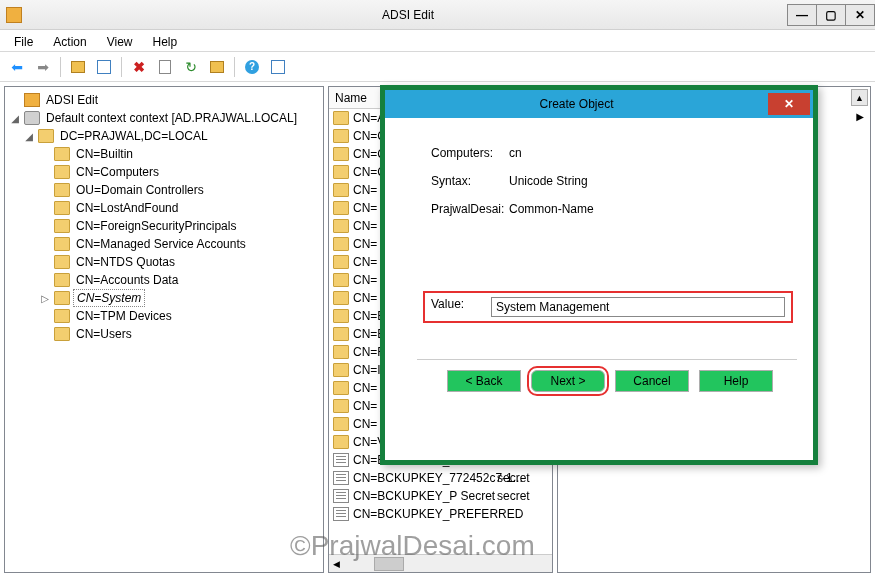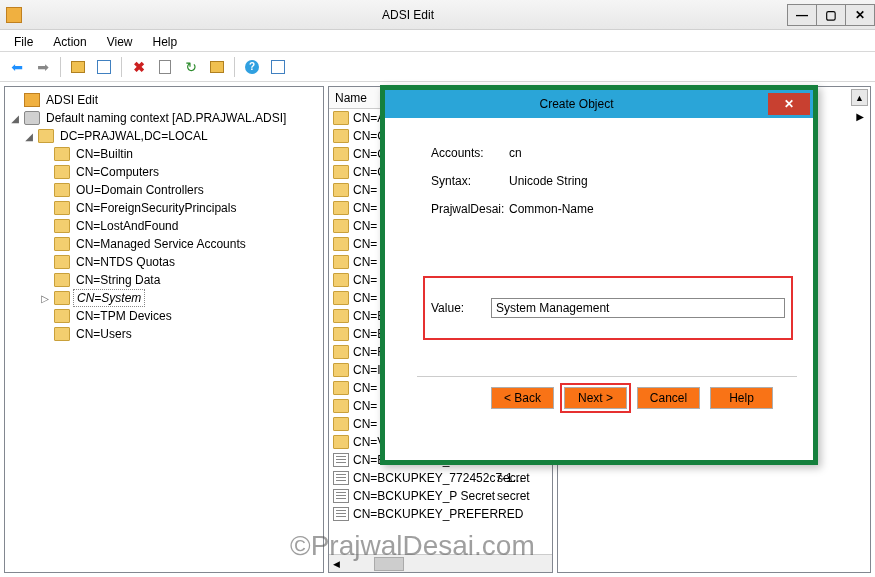--- a/index.html
+++ b/index.html
@@ -54,27 +54,27 @@
 .right-pane .sb-up{ width:17px;height:17px;background:#e8e8e8;border:1px solid #aaa;position:absolute;right:2px;top:2px;display:flex;align-items:center;justify-content:center;font-size:9px;}
 .right-pane .sb-play{ position:absolute; right:6px; top:24px; font-size:10px;}
 
 .dialog { position:absolute; left:380px; top:85px; width:438px; height:380px; border:5px solid #15803d; box-shadow: 3px 3px 8px rgba(0,0,0,.25); background:#fff; }
 .dialog-title { height:28px; background:#2aa5d8; display:flex; align-items:center; color:#000; }
 .dialog-title .t { flex:1; text-align:center; font-size:12px;}
 .dialog-title .x { width:42px; height:22px; background:#c84030; color:#fff; display:flex;align-items:center;justify-content:center; margin-right:3px; cursor:default; font-weight:bold;}
 .dialog-body { padding: 28px 30px 10px 46px; }
 .dlg-row { display:flex; margin-bottom: 14px; }
 .dlg-row .k { width: 78px; }
-.value-row { display:flex; align-items:center; margin-top: 60px; border:2px solid #e63030; padding: 20px 6px; width: 370px; margin-left:-8px;}
+.value-row { display:flex; margin-top: 75px; border:2px solid #e63030; padding: 4px 6px; width: 370px; margin-left:-8px;}
 .value-row .k { width: 60px;}
 .value-row input { flex:1; height:20px; border:1px solid #888; padding: 0 4px; font-size:12px;}
 .dlg-sep { border-top:1px solid #ccc; margin: 36px -14px 10px -14px;}
 .dlg-buttons { display:flex; justify-content:flex-end; gap:10px; padding: 0 10px;}
-.dlg-buttons button { width:63px; height:22px; background:#f97316; border:1px solid #adadad; cursor:default; font-size:12px;}
-.dlg-buttons .hl { outline: 2px solid #e63030; outline-offset: 2px;}
+.dlg-buttons button { width:74px; height:22px; background:#22c55e; border:1px solid #adadad; cursor:default; font-size:12px;}
+.dlg-buttons .hl { outline: 2px solid #e63030; outline-offset: 2px; border-radius: 6px;}
 
 .watermark { position:absolute; left: 290px; top: 530px; font-size: 28px; color: rgba(80,80,80,.55); font-family: Liberation Sans, sans-serif; pointer-events:none;}
 </style>
 </head>
 <body>
 
 <div class="titlebar">
   <div class="app-icon"></div>
   <div class="title">ADSI Edit</div>
   <div class="win-controls">
@@ -130,21 +130,21 @@
 <div class="main">
   <div class="tree-pane">
     <div class="tree-node indent-0">
         <span class="exp"></span>
         <div class="icon root-ico"></div>
         <span class="lbl">ADSI Edit</span>
       </div>
     <div class="tree-node indent-0">
         <span class="exp">◢</span>
         <div class="icon disk-ico"></div>
-        <span class="lbl">Default naming context [AD.PRAJWAL.ADSI]</span>
+        <span class="lbl">Default context context [AD.PRAJWAL.LOCAL]</span>
       </div>
     <div class="tree-node indent-1">
         <span class="exp">◢</span>
         <div class="icon folder-ico"></div>
         <span class="lbl">DC=PRAJWAL,DC=LOCAL</span>
       </div>
     <div id="tree-items">
         <div class="tree-node indent-2">
           <span class="exp"></span>
           <div class="icon folder-ico"></div>
@@ -156,41 +156,41 @@
           <span class="lbl">CN=Computers</span>
         </div>
         <div class="tree-node indent-2">
           <span class="exp"></span>
           <div class="icon folder-ico"></div>
           <span class="lbl">OU=Domain Controllers</span>
         </div>
         <div class="tree-node indent-2">
           <span class="exp"></span>
           <div class="icon folder-ico"></div>
+          <span class="lbl">CN=LostAndFound</span>
+        </div>
+        <div class="tree-node indent-2">
+          <span class="exp"></span>
+          <div class="icon folder-ico"></div>
           <span class="lbl">CN=ForeignSecurityPrincipals</span>
         </div>
         <div class="tree-node indent-2">
           <span class="exp"></span>
           <div class="icon folder-ico"></div>
-          <span class="lbl">CN=LostAndFound</span>
-        </div>
-        <div class="tree-node indent-2">
-          <span class="exp"></span>
-          <div class="icon folder-ico"></div>
           <span class="lbl">CN=Managed Service Accounts</span>
         </div>
         <div class="tree-node indent-2">
           <span class="exp"></span>
           <div class="icon folder-ico"></div>
           <span class="lbl">CN=NTDS Quotas</span>
         </div>
         <div class="tree-node indent-2">
           <span class="exp"></span>
           <div class="icon folder-ico"></div>
-          <span class="lbl">CN=String Data</span>
+          <span class="lbl">CN=Accounts Data</span>
         </div>
         <div class="tree-node indent-2 sel">
           <span class="exp">▷</span>
           <div class="icon folder-ico"></div>
           <span class="lbl">CN=System</span>
         </div>
         <div class="tree-node indent-2">
           <span class="exp"></span>
           <div class="icon folder-ico"></div>
           <span class="lbl">CN=TPM Devices</span>
@@ -315,21 +315,21 @@
   </div>
 </div>
 
 <div class="dialog">
   <div class="dialog-title">
     <div class="t">Create Object</div>
     <div class="x">✕</div>
   </div>
   <div class="dialog-body">
     <div class="dlg-row">
-        <span class="k">Accounts:</span>
+        <span class="k">Computers:</span>
         <span>cn</span>
       </div>
     <div class="dlg-row">
         <span class="k">Syntax:</span>
         <span>Unicode String</span>
       </div>
     <div class="dlg-row">
         <span class="k">PrajwalDesai:</span>
         <span>Common-Name</span>
       </div>

